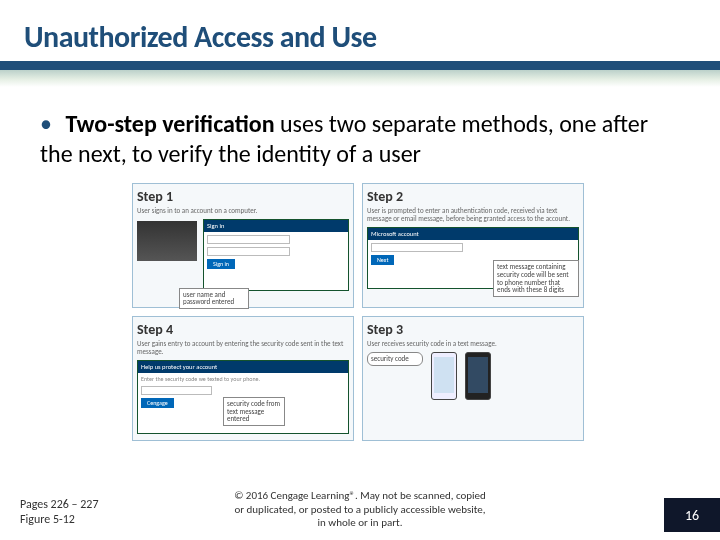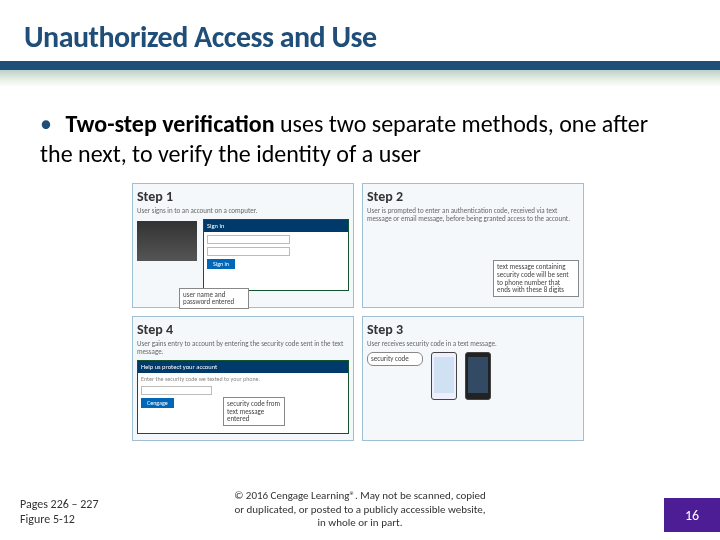--- a/index.html
+++ b/index.html
@@ -142,21 +142,21 @@
     color: #333;
     line-height: 1.25;
     padding: 0 140px;
   }
   .footer-right {
     position: absolute;
     right: 0;
     bottom: 8px;
     width: 56px;
     height: 34px;
-    background: #4c1d95;
+    background: #0f172a;
     color: #fff;
     font-size: 14px;
     display: flex;
     align-items: center;
     justify-content: center;
   }
 </style>
 </head>
 <body>
 
@@ -183,20 +183,25 @@
         <div class="fake-field"></div>
         <span class="fake-btn">Sign in</span>
       </div>
     </div>
     <div class="callout" style="left:46px; bottom:-2px; width:70px;">user name and password entered</div>
   </div>
 
   <div class="step-box step2">
     <div class="step-title">Step 2</div>
     <div class="step-desc">User is prompted to enter an authentication code, received via text message or email message, before being granted access to the account.</div>
+    <div class="inner-panel" style="height:62px;">
+      <div class="panel-head">Microsoft account</div>
+      <div class="fake-field" style="width:45%;"></div>
+      <span class="fake-btn">Next</span>
+    </div>
     <div class="callout" style="right:4px; bottom:10px; width:86px;">text message containing security code will be sent to phone number that ends with these 8 digits</div>
   </div>
 
   <div class="step-box step4">
     <div class="step-title">Step 4</div>
     <div class="step-desc">User gains entry to account by entering the security code sent in the text message.</div>
     <div class="inner-panel" style="height:74px;">
       <div class="panel-head">Help us protect your account</div>
       <div style="font-size:6px;color:#888;line-height:1.1;margin-bottom:3px;">Enter the security code we texted to your phone.</div>
       <div class="fake-field" style="width:35%;"></div>

